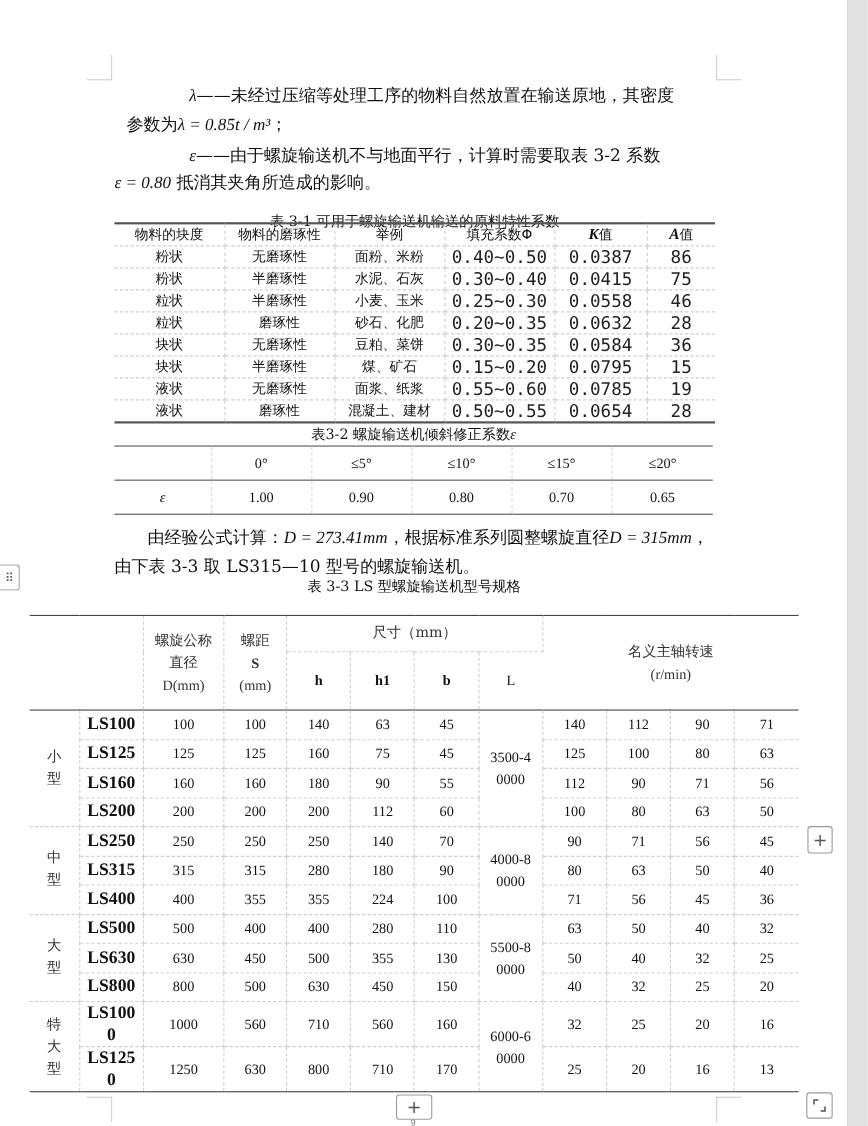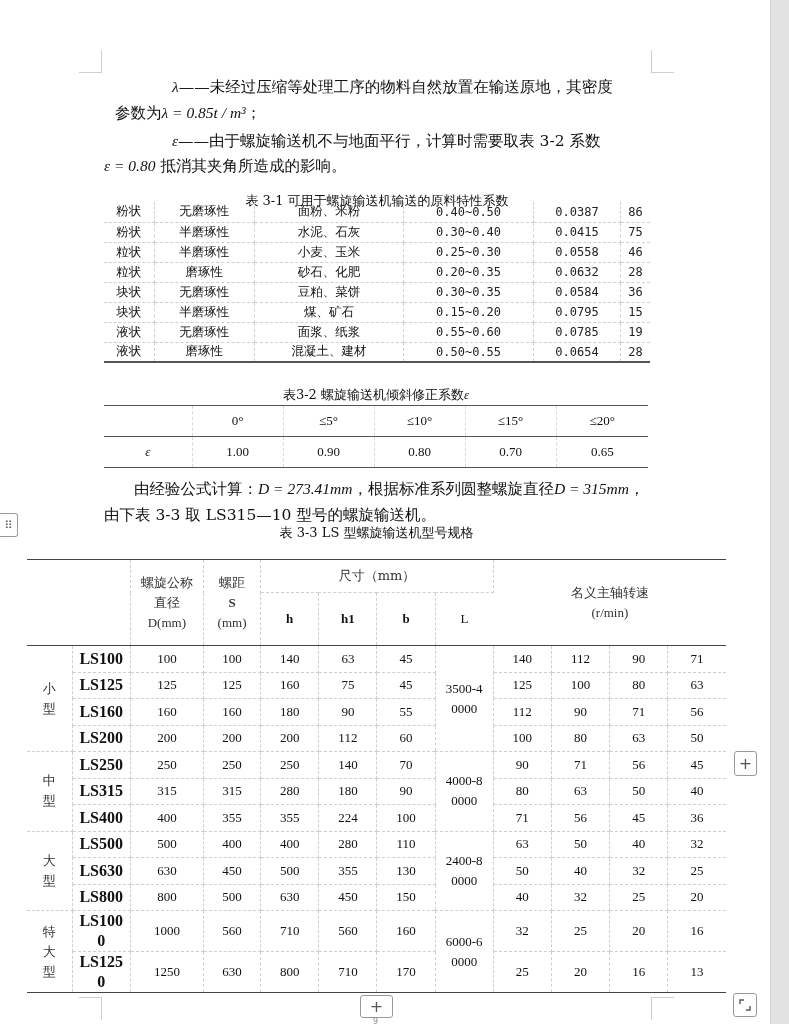--- a/index.html
+++ b/index.html
@@ -18,21 +18,21 @@
   .math { font-style: italic; font-family: "Liberation Serif", serif; }
   .caption { position: absolute; font-size: 13px; white-space: nowrap; text-align: center; }
 
   
   table { border-collapse: collapse; position: absolute; }
   .t1 { left: 104px; top: 202px; width: 546px; font-family: "DejaVu Sans", sans-serif; font-size: 12.5px; }
   .t1 th, .t1 td { text-align: center; height: 20px; border-right: 1px dashed #cfcfcf; border-bottom: 1px dashed #cfcfcf; padding: 0; font-weight: normal; }
   .t1 tr:first-child th { border-top: 2px solid #555; }
   .t1 tr:last-child td { border-bottom: 2px solid #555; }
   .t1 th:last-child, .t1 td:last-child { border-right: none; }
-  .t1 td.mono, .t1 th.mono { font-family: "DejaVu Sans Mono", monospace; font-size: 12px; color: #222; }
+  .t1 td.mono, .t1 th.mono { font-family: "DejaVu Sans Mono", monospace; font-size: 16px; color: #222; }
   .t1 .it { font-style: italic; font-weight: bold; font-family: "Liberation Serif", serif; font-size: 14px; }
 
   
   .t2 { left: 104px; top: 405px; width: 544px; font-family: "Liberation Serif", serif; font-size: 13px; }
   .t2 td { text-align: center; height: 31px; border-right: 1px dashed #d8d8d8; padding: 0; }
   .t2 tr:first-child td { border-top: 1px solid #555; border-bottom: 1px solid #555; }
   .t2 tr:last-child td { border-bottom: 1px solid #555; }
   .t2 td:last-child { border-right: none; }
 
   
@@ -74,20 +74,28 @@
   <span class="math">ε</span><span>——由于螺旋输送机不与地面平行，计算时需要取表 3-2 系数</span>
 </div>
 <div class="para" style="left:104px; top:155px;">
   <span class="math">ε = 0.80</span> <span>抵消其夹角所造成的影响。</span>
 </div>
 
 <div class="caption" style="left:104px; width:546px; top:180px;margin-top:12px;">表 3-1 可用于螺旋输送机输送的原料特性系数</div>
 
 <table class="t1">
   <tbody>
+      <tr>
+    <th style="width:100px">物料的块度</th>
+    <th style="width:100px">物料的磨琢性</th>
+    <th style="width:100px">举例</th>
+    <th style="width:100px">填充系数Φ</th>
+    <th style="width:84px"><span class="it">K</span><span>值</span></th>
+    <th style="width:62px"><span class="it">A</span><span>值</span></th>
+  </tr>
   <tr>
     <td>粉状</td>
         <td>无磨琢性</td>
         <td>面粉、米粉</td>
         <td class="mono">0.40~0.50</td>
         <td class="mono">0.0387</td>
         <td class="mono">86</td>
   </tr>
   <tr>
     <td>粉状</td>
@@ -316,21 +324,21 @@
           <div>大</div>
           <div>型</div>
         </td>
       <td class="model">LS500</td>
       <td>500</td>
       <td>400</td>
       <td>400</td>
       <td>280</td>
       <td>110</td>
       <td rowspan="3">
-          <div>2400-8</div>
+          <div>5500-8</div>
           <div>0000</div>
         </td>
       <td>63</td>
       <td>50</td>
       <td>40</td>
       <td>32</td>
     </tr>
     <tr>
       <td class="model">LS630</td>
       <td>630</td>

